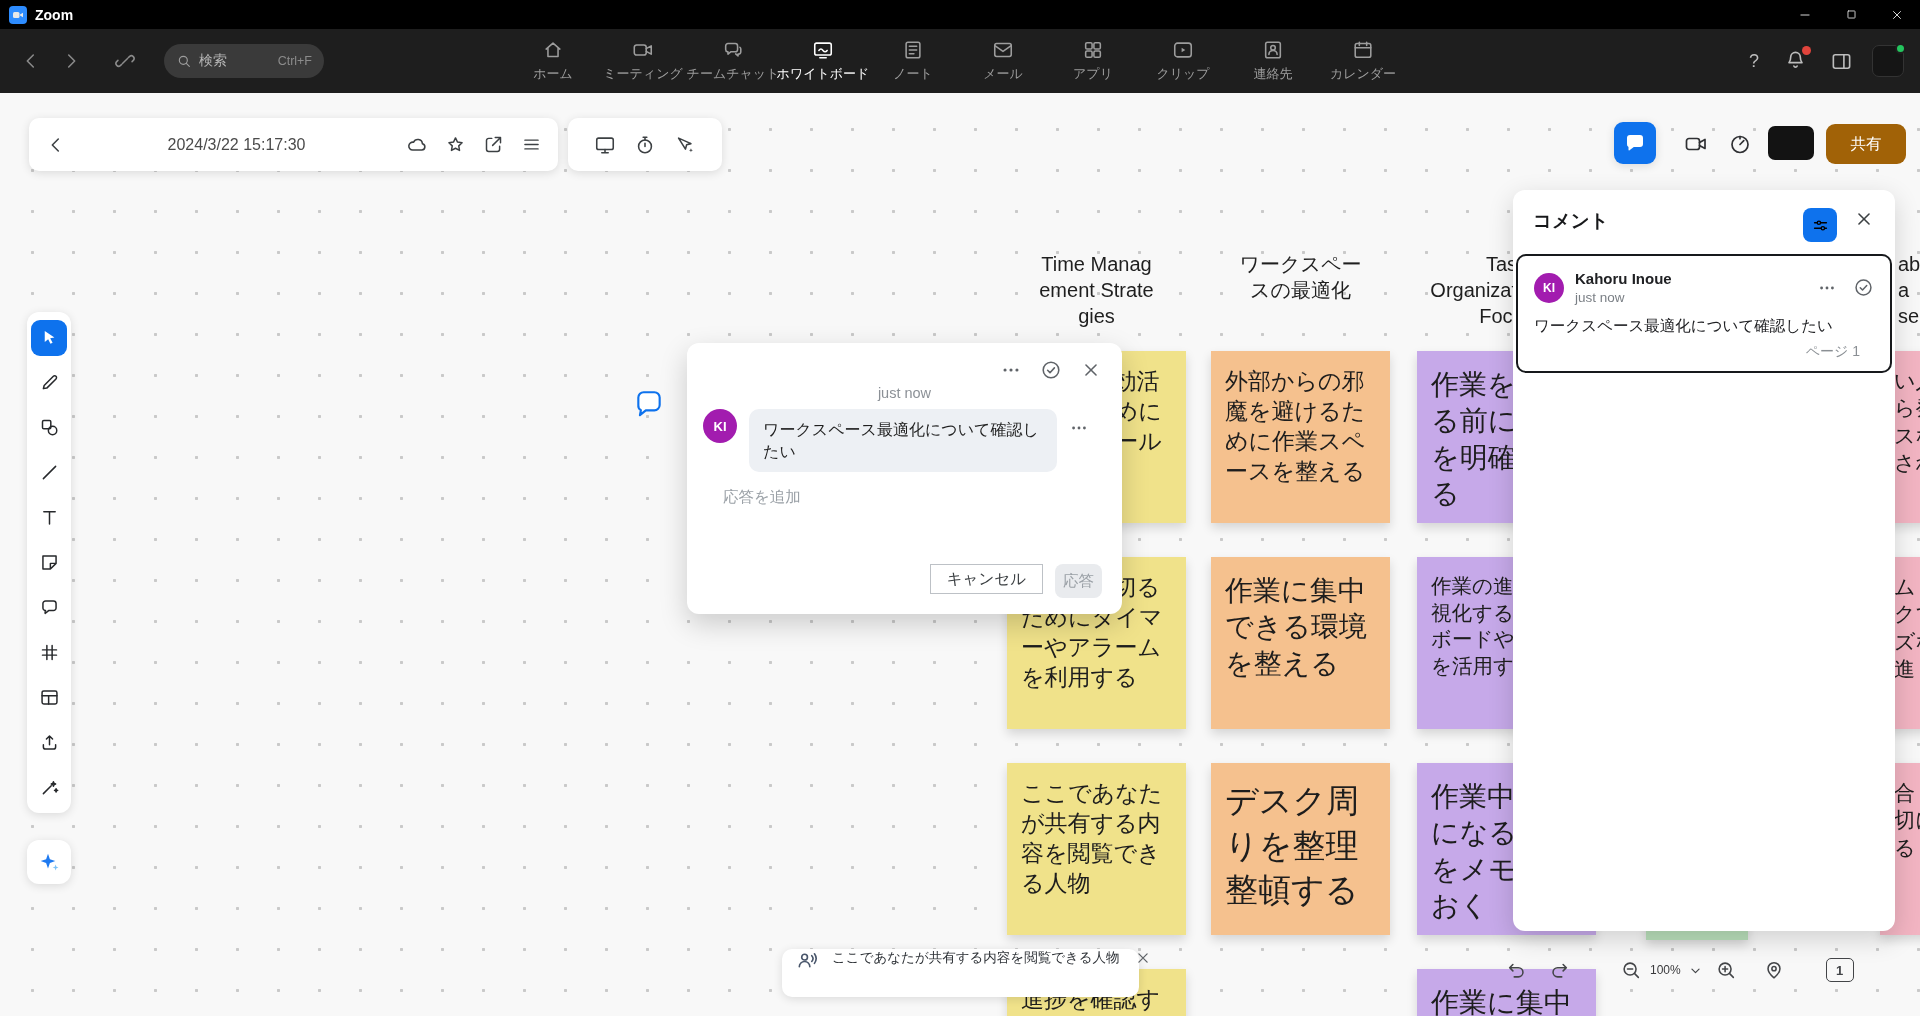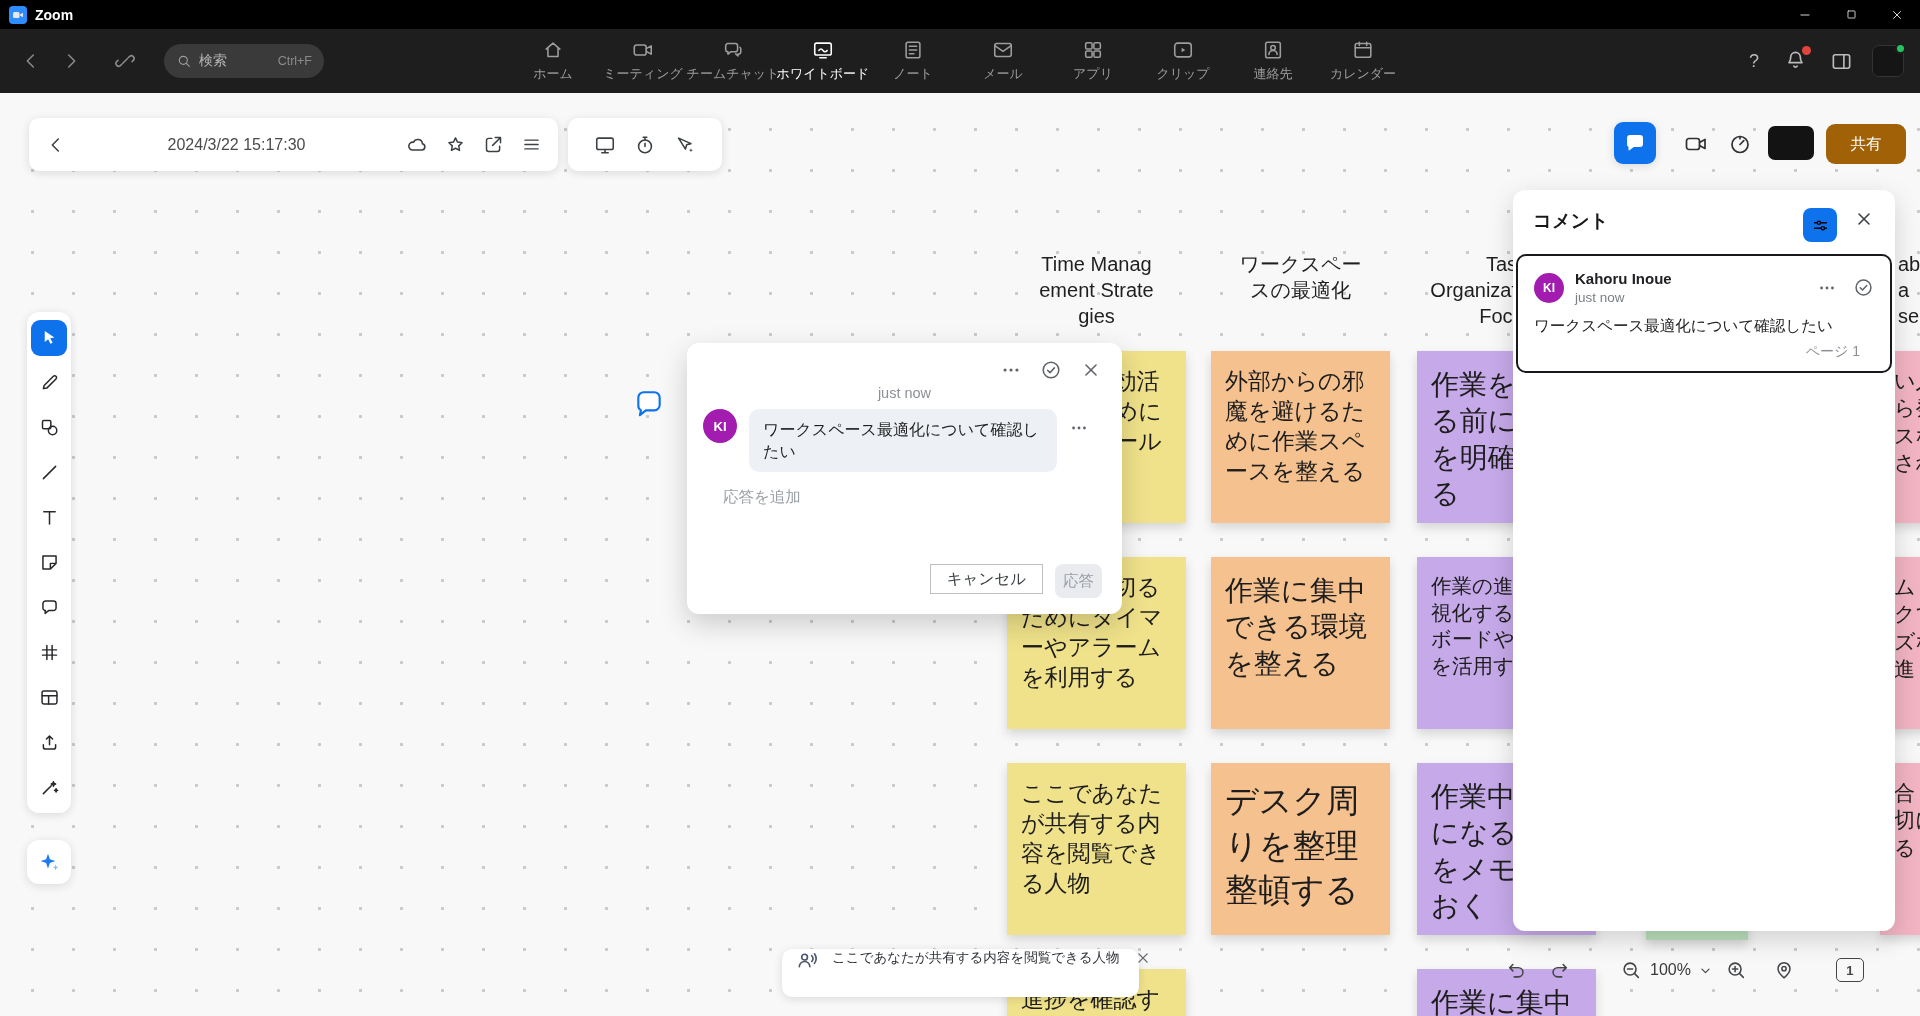--- a/index.html
+++ b/index.html
@@ -111,21 +111,21 @@
   .c-topicons{display:flex;align-items:center;gap:16px;color:#5f6368}
   .c-text{margin-top:10px;font-size:15.5px;color:#202124;white-space:nowrap;overflow:hidden}
   .c-page{text-align:right;font-size:14px;color:#8a8f94;margin-top:6px;padding-right:14px}
 
   
   #notice{left:782px;top:949px;width:357px;height:48px;border-radius:10px;z-index:25;
     display:flex;align-items:flex-start;gap:14px;padding:0 13px}
   .notice-text{font-size:13.5px;color:#2f3338;white-space:nowrap;flex:1}
   #zoomctl{position:absolute;left:1502px;top:953px;display:flex;align-items:center;z-index:16;color:#434548}
   .zbtn{width:30px;height:34px;display:flex;align-items:center;justify-content:center}
-  .zoom-val{font-size:16px;color:#3a3a3c;margin:0 4px;white-space:nowrap}
+  .zoom-val{font-size:12px;color:#3a3a3c;margin:0 4px;white-space:nowrap}
   .pages-ic{position:relative;width:28px;height:24px;border:1.8px solid #434548;border-radius:5px;
     display:flex;align-items:center;justify-content:center;font-size:13px;color:#434548;font-weight:bold}
 </style>
 </head>
 <body>
 
 <div class="titlebar">
   <div class="tb-left">
     <span class="zoom-logo">
       <svg width="12" height="12" viewBox="0 0 24 24">

